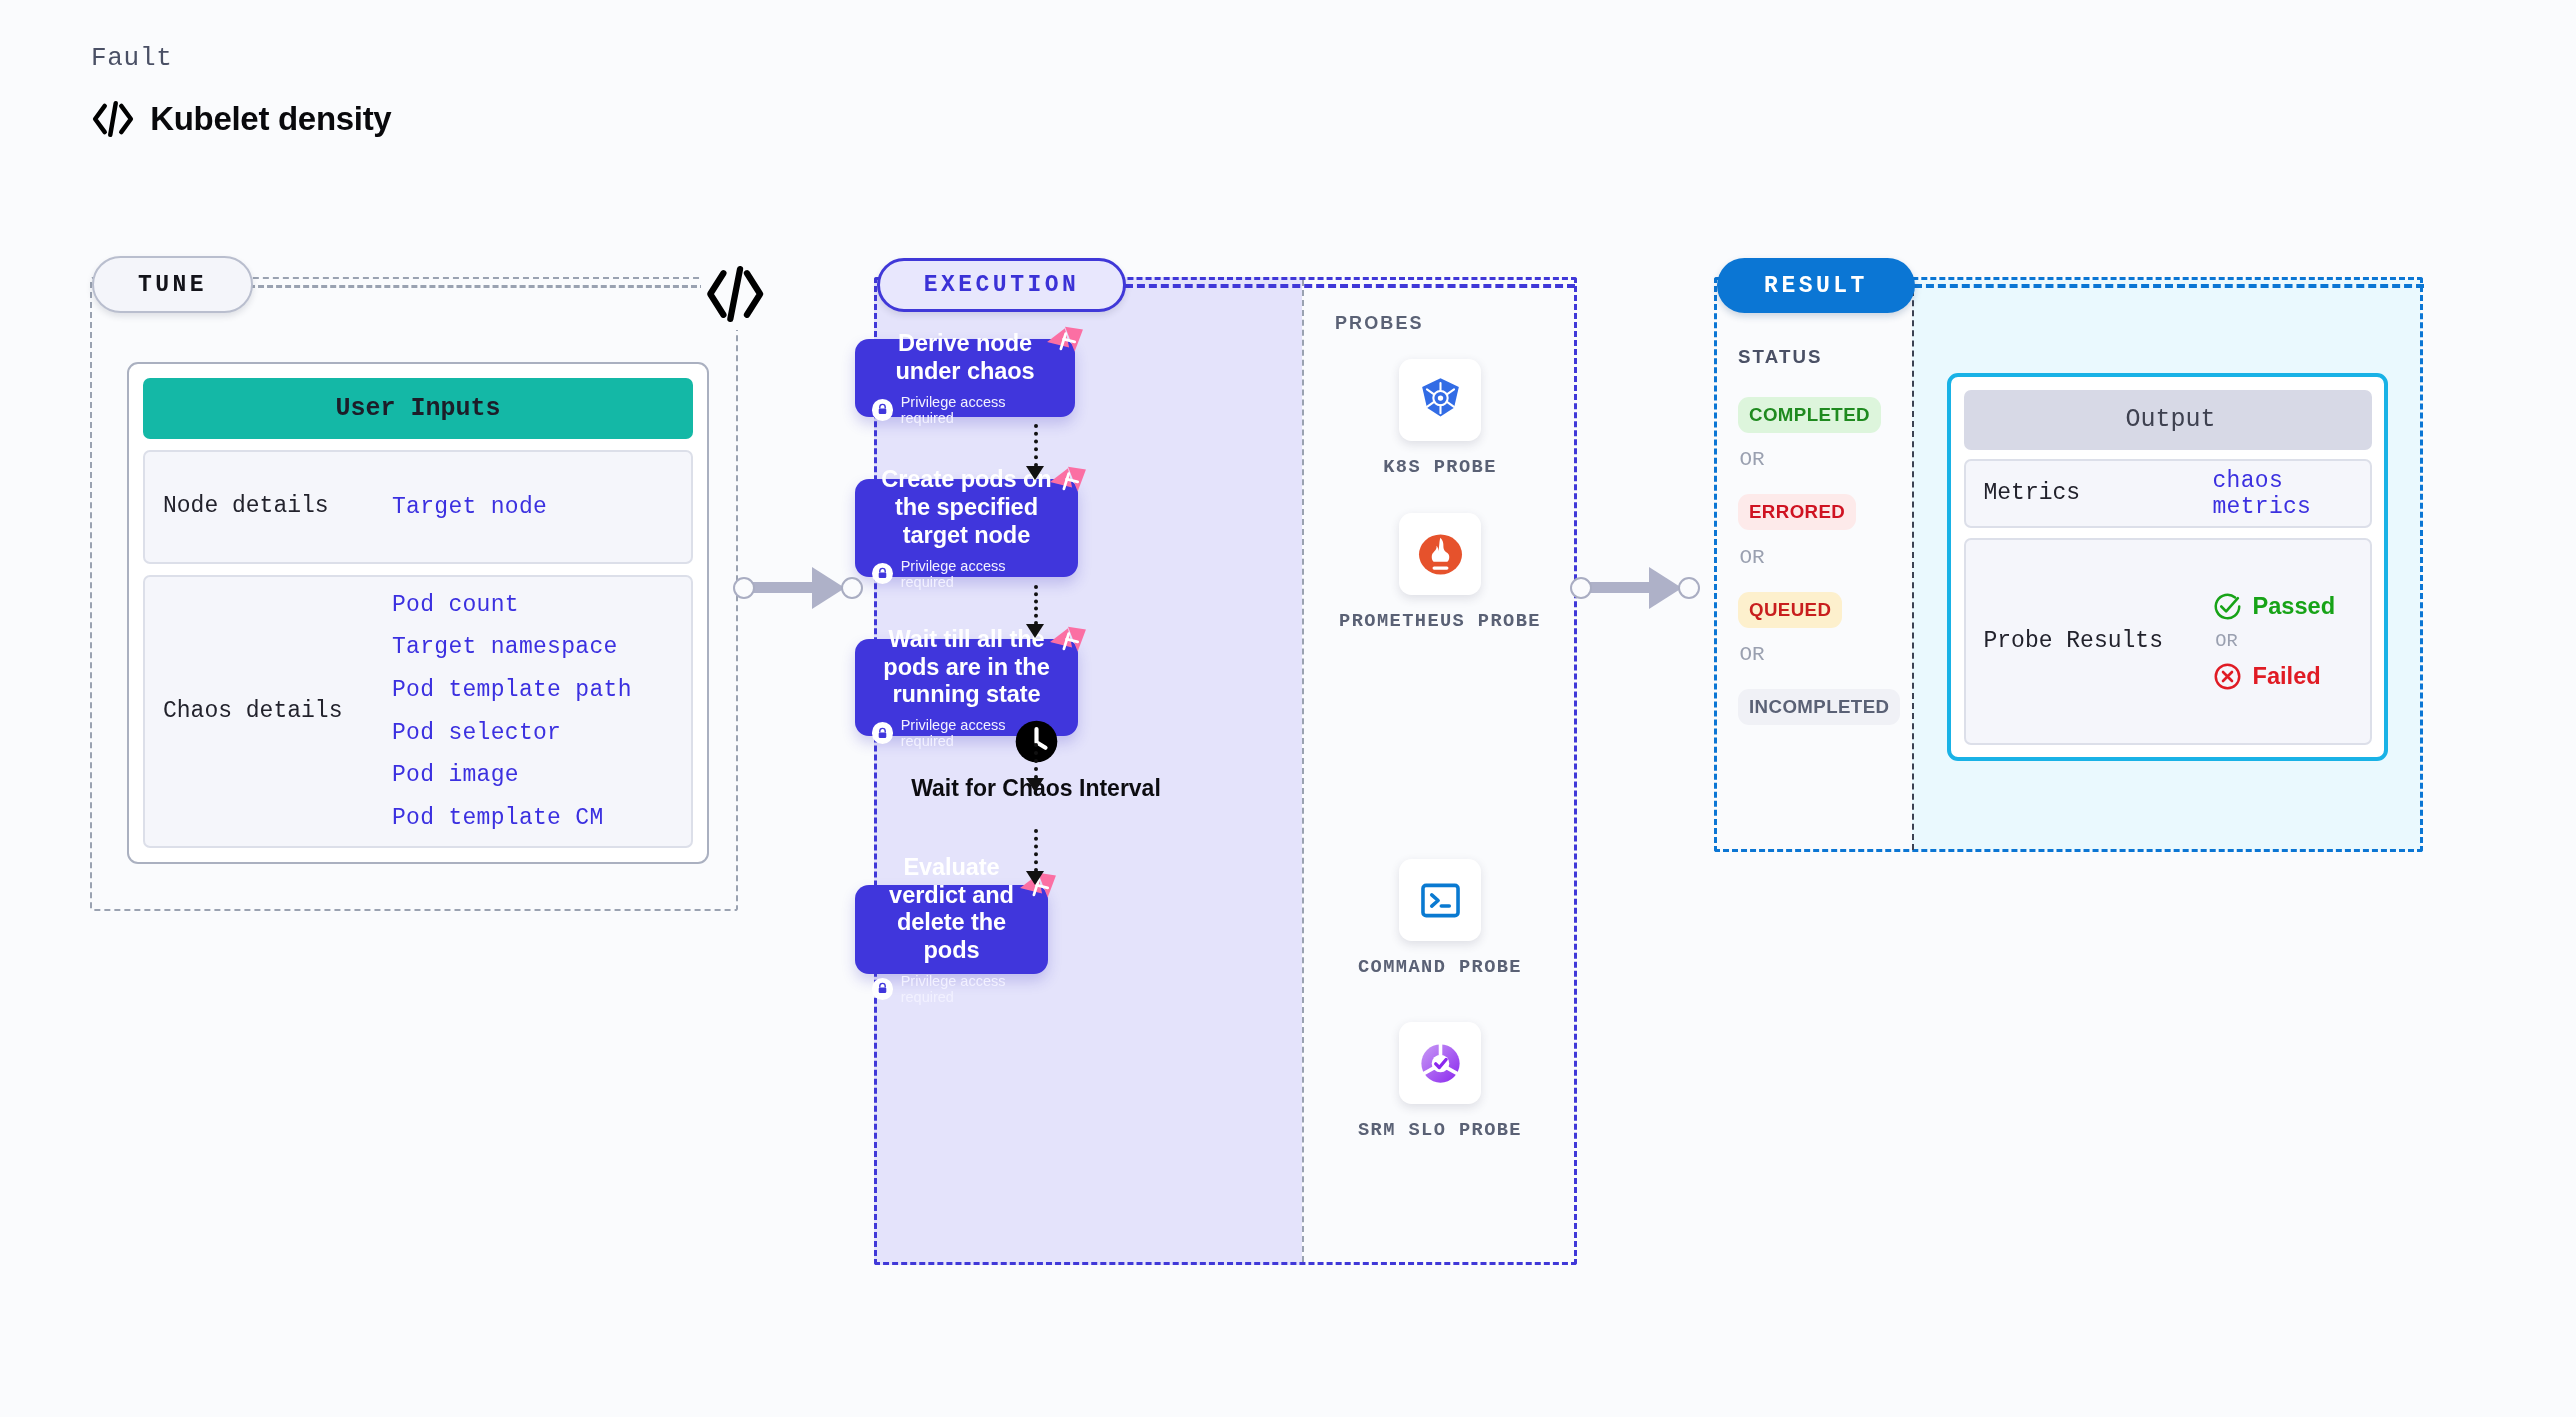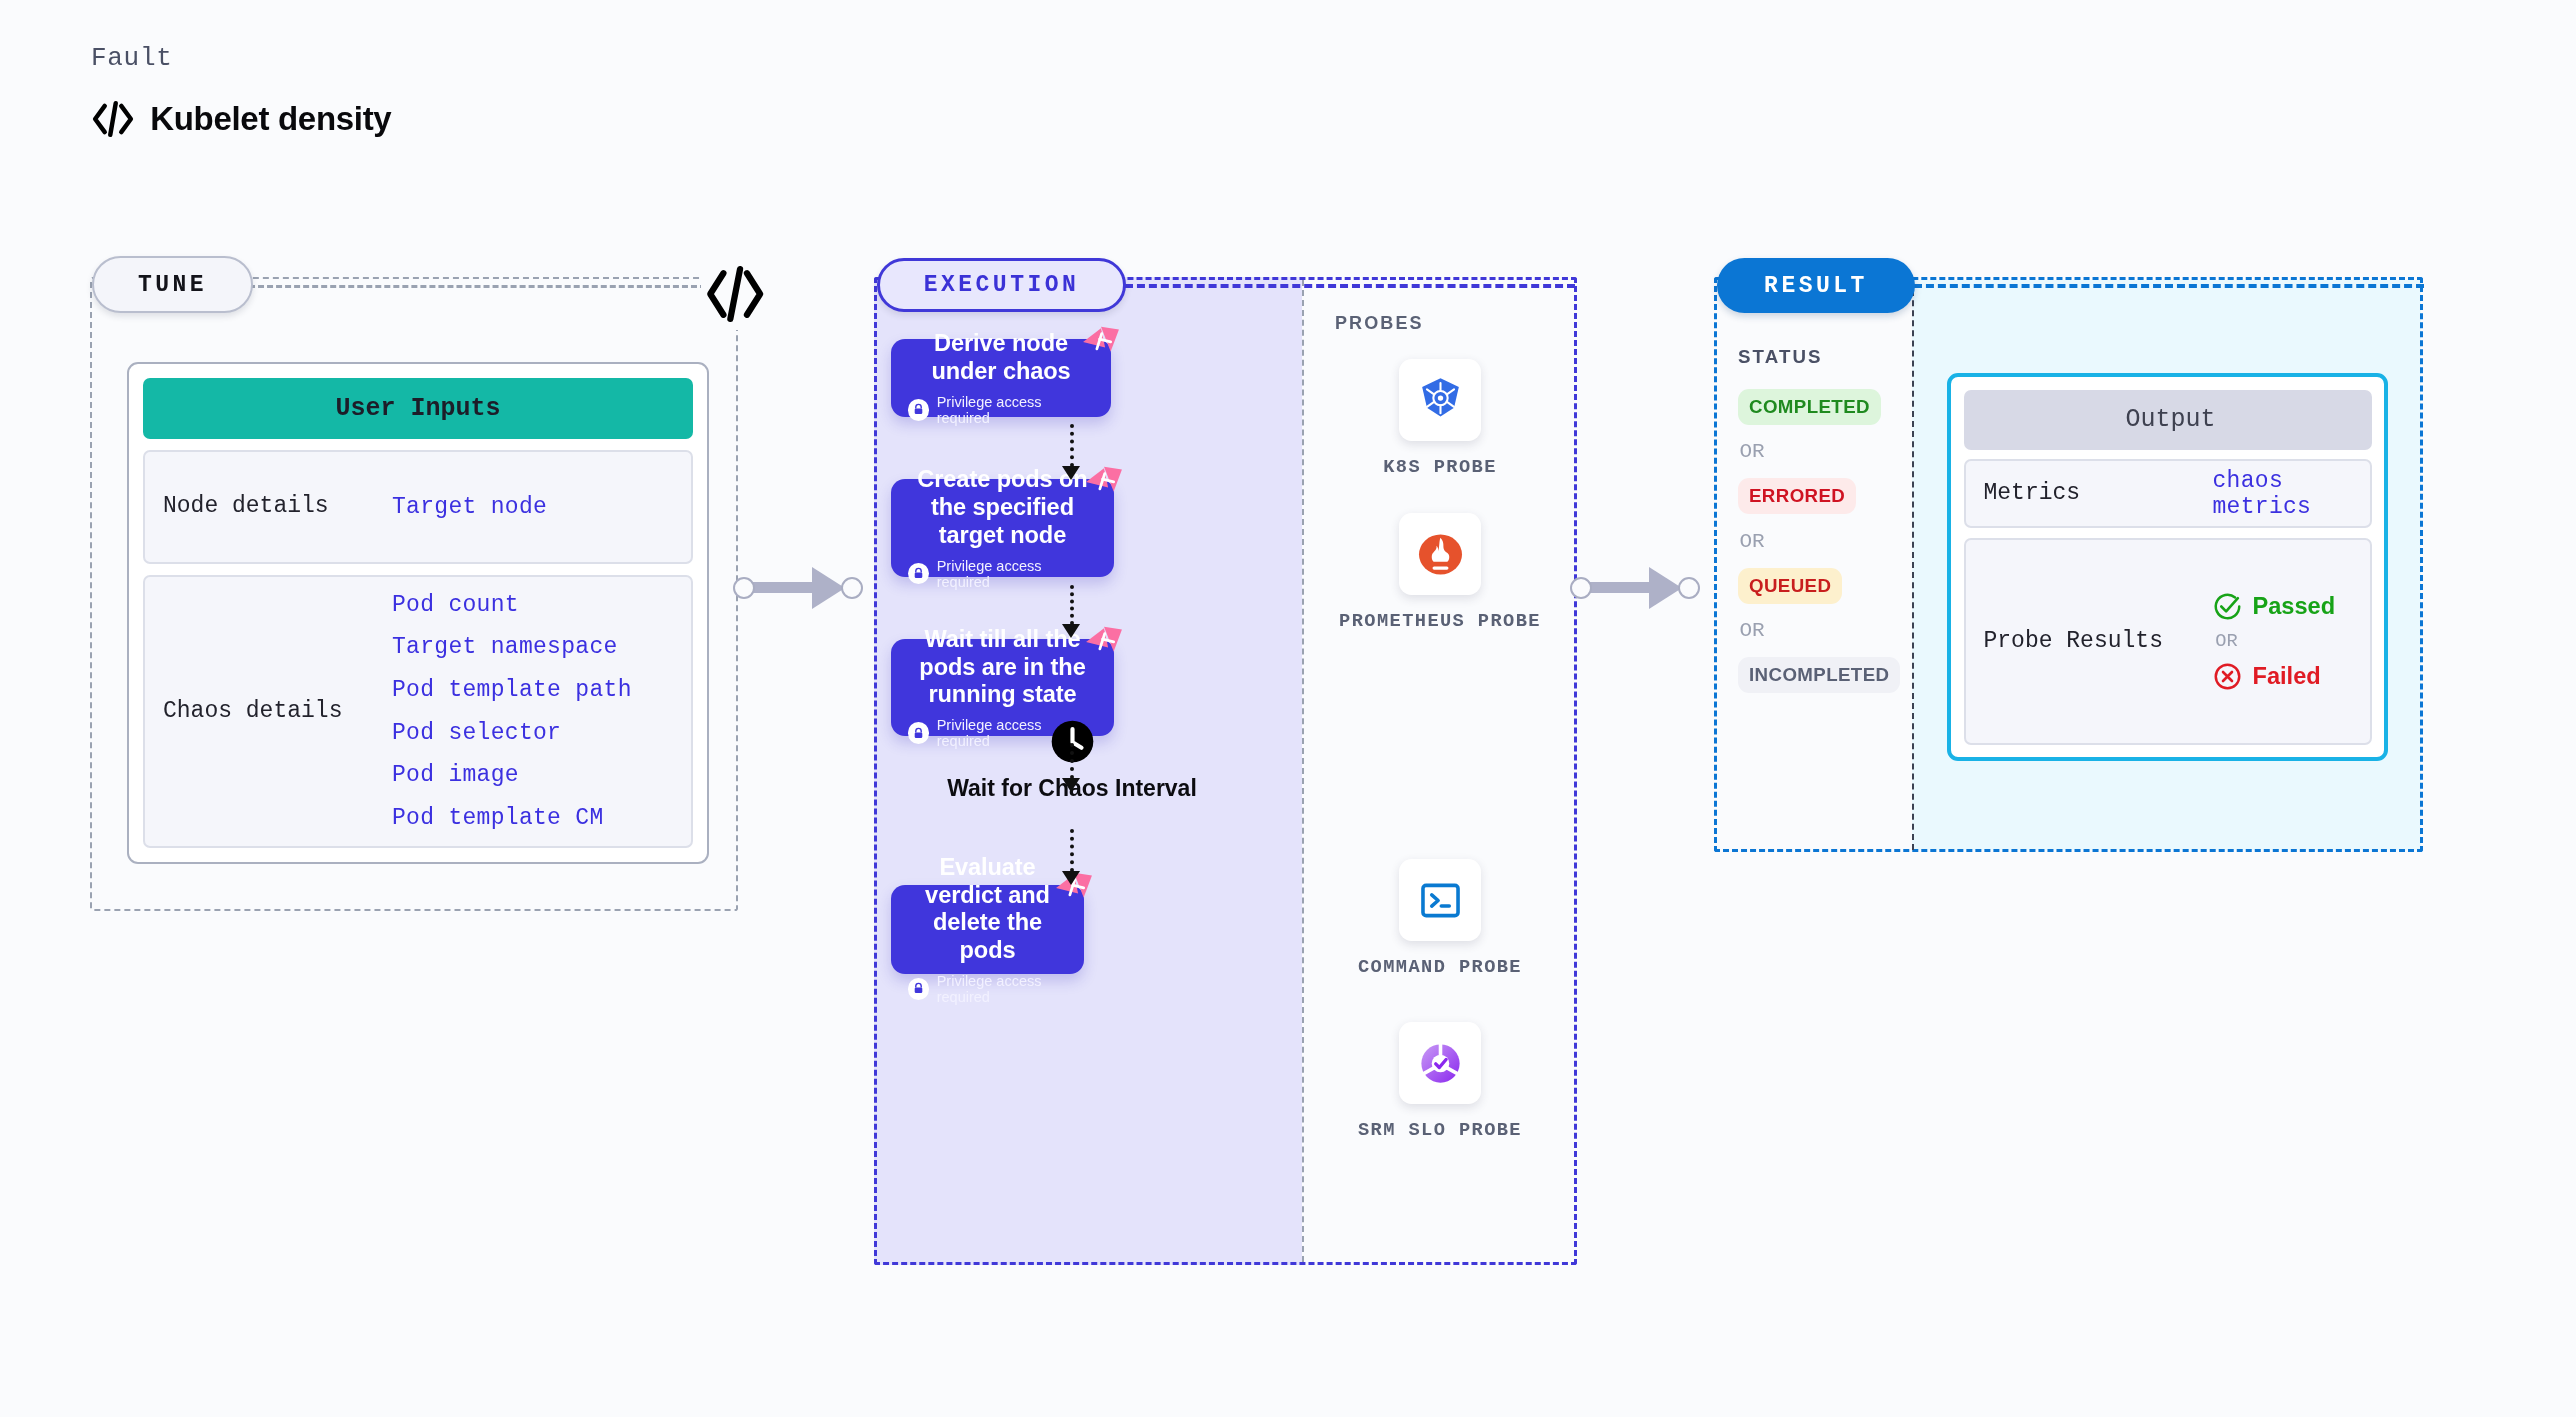--- a/index.html
+++ b/index.html
@@ -115,21 +115,21 @@
     left: 877px; top: 258px; width: 249px; height: 54px;
     background: #e8e7fd; border: 3.5px solid #4038d8;
     color: #3b32d6; font-size: 23px;
     box-shadow: 0 3.5px 6.2px rgba(40,45,70,.12);
   }
   #exec-connector-line {
     position: absolute; left: 1125px; top: 284px; width: 450px;
     border-top: 4.2px dashed #4038d8; z-index: 5;
   }
 
-  #exec-flow { position: absolute; left: 858px; top: 277px; width: 428px; height: 988px; }
+  #exec-flow { position: absolute; left: 822px; top: 277px; width: 428px; height: 988px; }
   .exec-node {
     position: absolute; background: #4036dc; border-radius: 14px;
     box-shadow: 0 7px 14px rgba(60,50,190,.22);
     display: flex; flex-direction: column; align-items: center; justify-content: center;
     padding: 9.7px 16.6px;
   }
   .exec-node-title {
     color: #ffffff; font-size: 23.6px; font-weight: 700; text-align: center;
     line-height: 1.17; letter-spacing: -0.1px;
   }
@@ -199,21 +199,21 @@
     position: absolute; left: 1914px; top: 284px; width: 510px;
     border-top: 4.2px dashed #0b76d4; z-index: 5;
   }
 
   #status-col { position: absolute; left: 1738px; top: 346px; width: 173px; }
   #status-title {
     font-size: 18.7px; font-weight: 700; color: #4a5065; letter-spacing: 2.1px; margin-bottom: 21px;
   }
   .status-badge {
     display: inline-block; padding: 7px 11px; border-radius: 11px;
-    font-size: 18.7px; font-weight: 700; letter-spacing: 0.4px;
+    font-size: 18.7px; font-weight: 700; letter-spacing: 0.4px; margin-top: 8px;
   }
   .status-or {
     font-size: 21px; color: #9aa0b0; margin: 15.2px 0 15.2px 1.4px;
     font-family: "Liberation Mono", monospace;
   }
 
   #output-card {
     position: absolute; left: 1947px; top: 373px; width: 441px; height: 388px;
     background: #ffffff; border: 4.2px solid #19b2e6; border-radius: 11px;
     padding: 12.5px; display: flex; flex-direction: column; gap: 9.7px;

